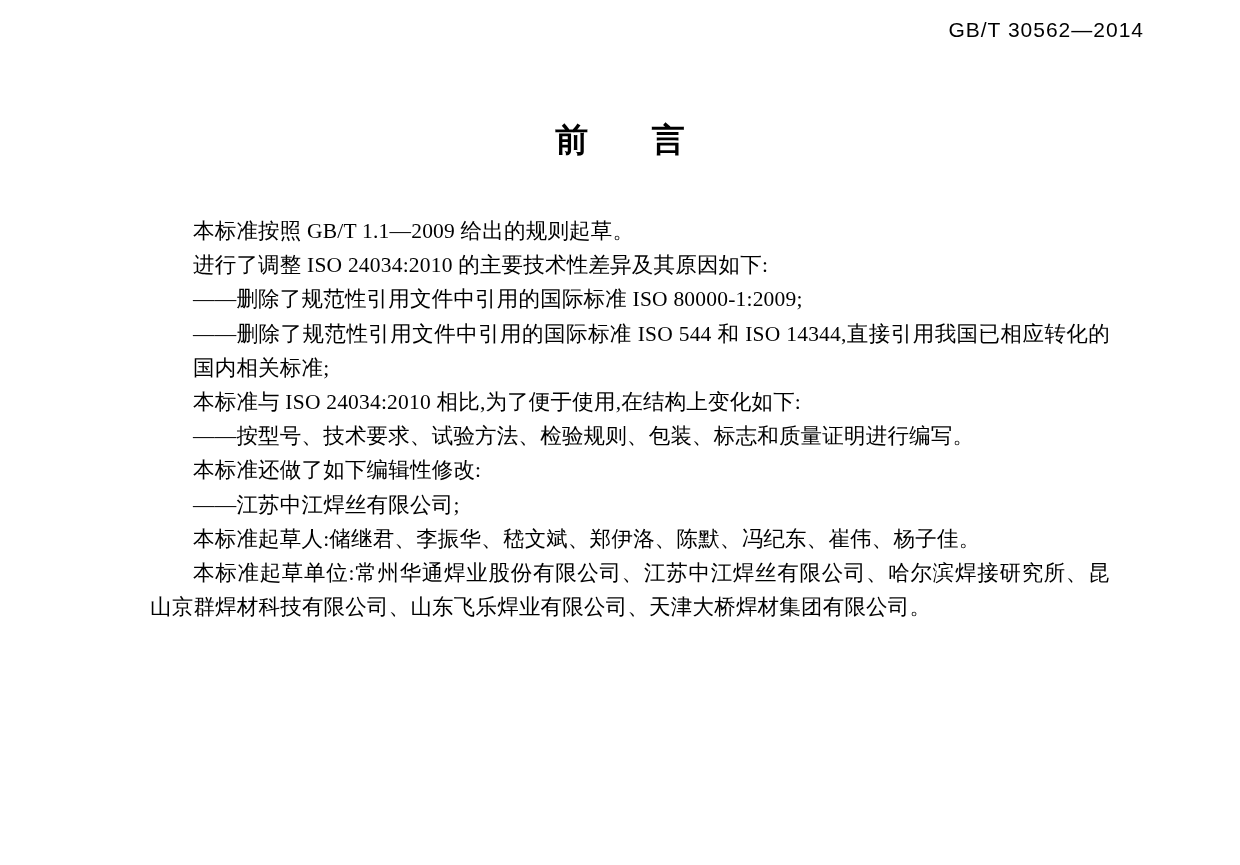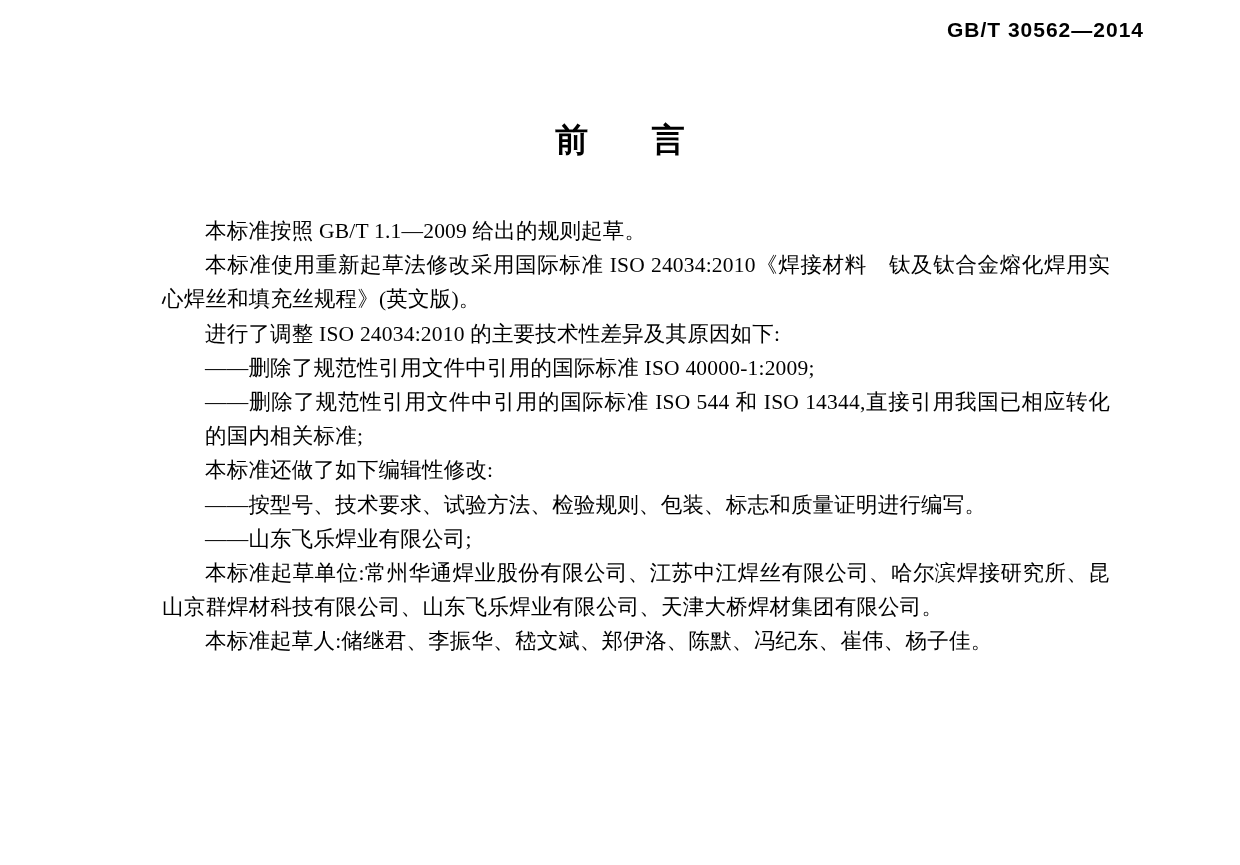--- a/index.html
+++ b/index.html
@@ -20,21 +20,21 @@
     width: 1240px;
     height: 865px;
     box-sizing: border-box;
   }
   .header {
     position: absolute;
     top: 18px;
     right: 96px;
     font-family: "Liberation Sans", sans-serif;
     font-size: 21px;
-    font-weight: bold;
+    font-weight: normal;
     letter-spacing: 1px;
     white-space: nowrap;
   }
   .title {
     position: absolute;
     top: 118px;
     left: 0;
     width: 1240px;
     text-align: center;
     font-family: "DejaVu Sans", "Liberation Sans", sans-serif;
@@ -43,21 +43,21 @@
     letter-spacing: 26px;
     text-indent: 26px;
   }
   .body-block {
     position: absolute;
     top: 214px;
     left: 150px;
     width: 960px;
   }
   p.para {
-    margin: 0 0 0 12px;
+    margin: 0 0 0 0;
     padding: 0;
     font-size: 21.5px;
     line-height: 34.2px;
     text-align: justify;
     letter-spacing: 0.2px;
   }
   p.indent {
     text-indent: 43px;
   }
   p.dash {
@@ -69,24 +69,24 @@
 <body>
 
 <div class="page">
 
   <div class="header">GB/T 30562—2014</div>
 
   <div class="title">前 言</div>
 
   <div class="body-block">
       <p class="para indent">本标准按照 GB/T 1.1—2009 给出的规则起草。</p>
-      <p class="para indent">本标准使用重新起草法修改采用国际标准 ISO 24034:2010《焊接材料　钛及钛合金熔化焊用实心焊丝和填充丝规程》(英文版)。</p>
       <p class="para indent">进行了调整 ISO 24034:2010 的主要技术性差异及其原因如下:</p>
-      <p class="para dash">——删除了规范性引用文件中引用的国际标准 ISO 40000-1:2009;</p>
+      <p class="para dash">——删除了规范性引用文件中引用的国际标准 ISO 80000-1:2009;</p>
       <p class="para dash">——删除了规范性引用文件中引用的国际标准 ISO 544 和 ISO 14344,直接引用我国已相应转化的国内相关标准;</p>
+      <p class="para indent">本标准与 ISO 24034:2010 相比,为了便于使用,在结构上变化如下:</p>
+      <p class="para dash">——按型号、技术要求、试验方法、检验规则、包装、标志和质量证明进行编写。</p>
       <p class="para indent">本标准还做了如下编辑性修改:</p>
-      <p class="para dash">——按型号、技术要求、试验方法、检验规则、包装、标志和质量证明进行编写。</p>
-      <p class="para dash">——山东飞乐焊业有限公司;</p>
+      <p class="para dash">——江苏中江焊丝有限公司;</p>
+      <p class="para indent">本标准起草人:储继君、李振华、嵇文斌、郑伊洛、陈默、冯纪东、崔伟、杨子佳。</p>
       <p class="para indent">本标准起草单位:常州华通焊业股份有限公司、江苏中江焊丝有限公司、哈尔滨焊接研究所、昆山京群焊材科技有限公司、山东飞乐焊业有限公司、天津大桥焊材集团有限公司。</p>
-      <p class="para indent">本标准起草人:储继君、李振华、嵇文斌、郑伊洛、陈默、冯纪东、崔伟、杨子佳。</p>
     </div>
 
 </div>
 
 </body></html>

